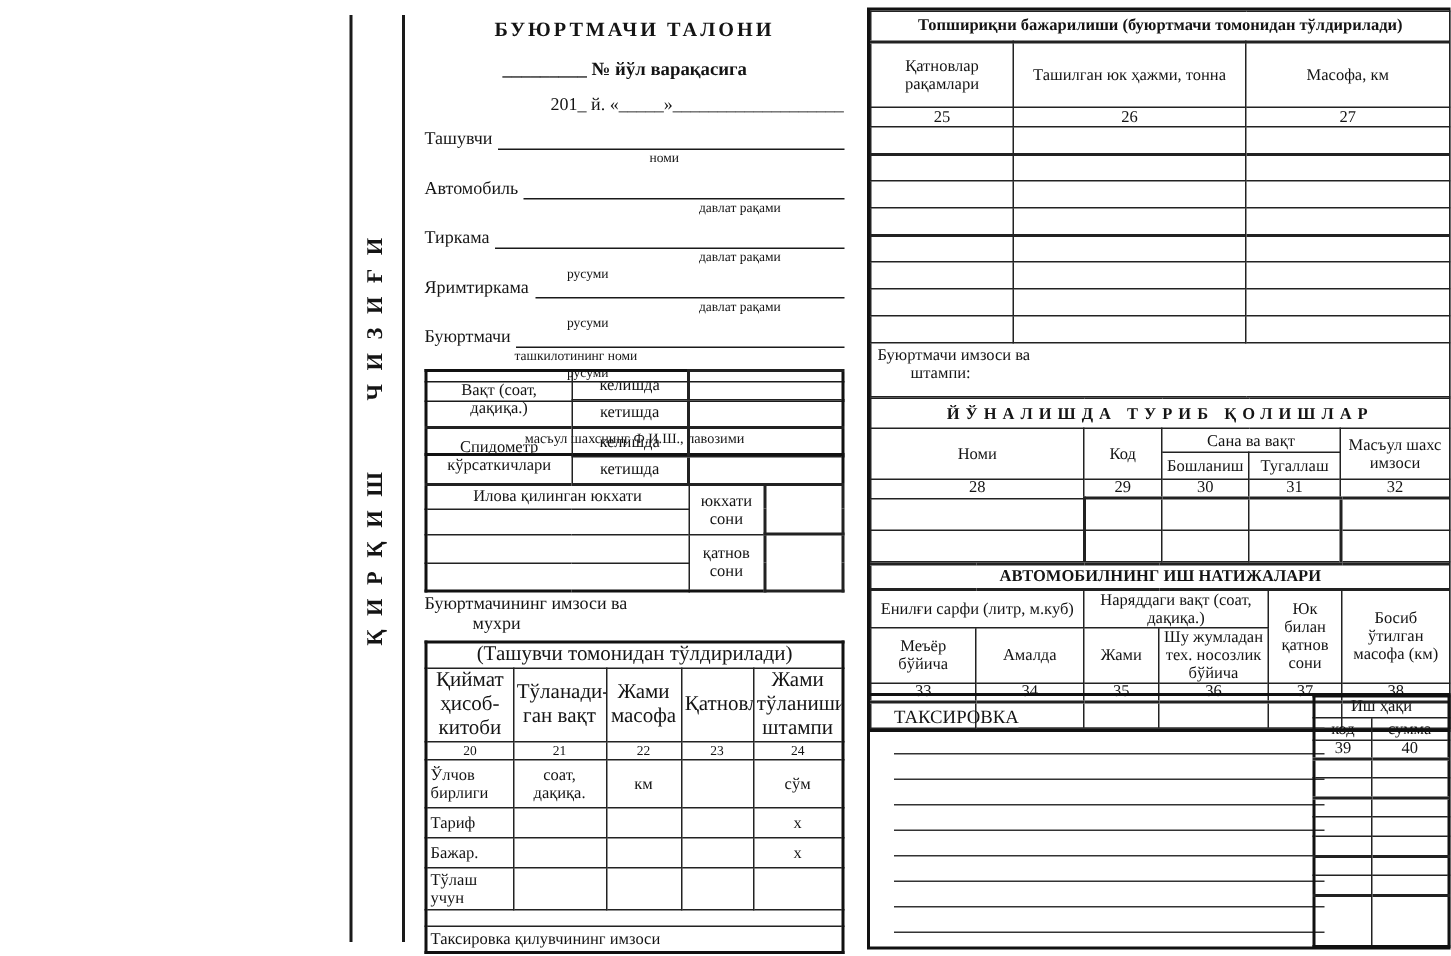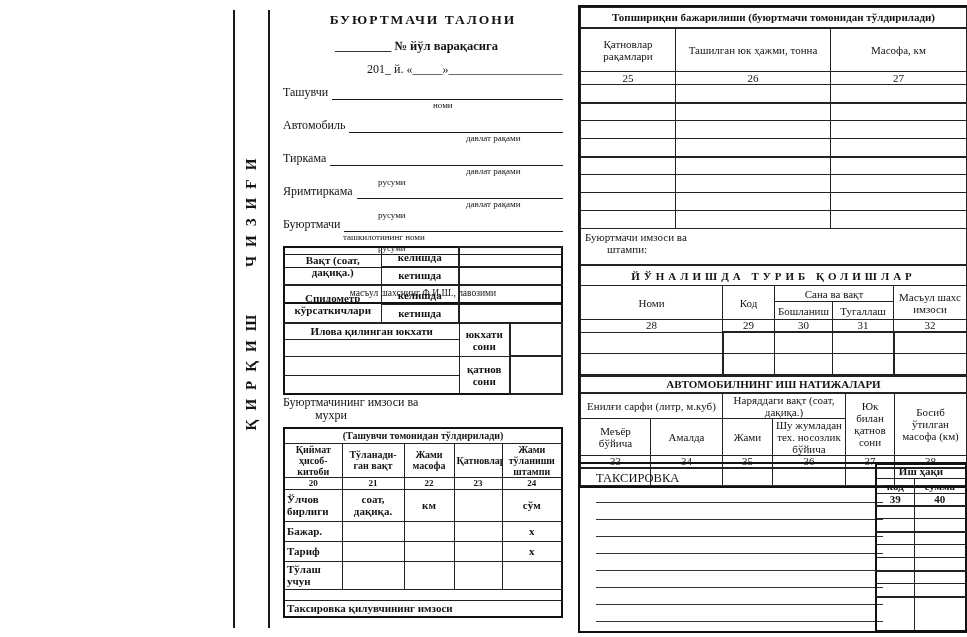--- a/index.html
+++ b/index.html
@@ -23,26 +23,26 @@
   .fline{flex:1;border-bottom:1px solid #1a1a1a;height:100%;}
   .fsub{position:relative;height:10px;font-size:9px;}
   .fsub span{position:absolute;top:0;}
   .s-center{left:150px;} .s-a{left:95px;margin-top:44px;} .s-b{left:183px;} .s-org{left:60px;}
   .longline{height:12px;border-bottom:1px solid #1a1a1a;}
   .resp-cap{text-align:center;font-size:9.5px;margin-top:20px;}
   .thickrule{border-top:2.5px solid #111;margin-top:4px;}
   
   table{border-collapse:collapse;table-layout:fixed;width:100%;}
   td{border:1px solid #222;padding:0 2px;text-align:center;vertical-align:middle;overflow:hidden;font-size:11px;}
-  .tb{border:2px solid #111;font-weight:bold;}
+  .tb{border:2px solid #111;}
   .bb2{border-bottom-width:2px !important;}
   .bt2{border-top-width:2px !important;}
   .bl2{border-left-width:2px !important;}
   .left{text-align:left;}
-  .small{font-size:10px;}
+  .small{font-size:14px;}
   .tiny{font-size:8.5px;}
   .num{font-size:9px;line-height:1;}
   
   .tA{position:absolute;left:283px;top:246px;width:278px;}
   .tA td{font-size:11px;}
   
   .signote{position:absolute;left:283px;top:396px;font-size:12px;line-height:13px;}
   .signote .ind{padding-left:32px;}
   
   .tB{position:absolute;left:283px;top:427px;width:278px;}
@@ -202,28 +202,28 @@
     <td class="num">24</td>
   </tr>
   <tr style="height:32px">
     <td class="left">Ўлчов бирлиги</td>
     <td>соат, дақиқа.</td>
     <td>км</td>
     <td></td>
     <td>сўм</td>
   </tr>
   <tr style="height:20px">
+    <td class="left">Тариф</td>
+    <td></td>
+    <td></td>
+    <td></td>
+    <td>х</td>
+  </tr>
+  <tr style="height:20px">
     <td class="left">Бажар.</td>
-    <td></td>
-    <td></td>
-    <td></td>
-    <td>х</td>
-  </tr>
-  <tr style="height:20px">
-    <td class="left">Тариф</td>
     <td></td>
     <td></td>
     <td></td>
     <td>х</td>
   </tr>
   <tr style="height:28px">
     <td class="left">Тўлаш учун</td>
     <td></td>
     <td></td>
     <td></td>

